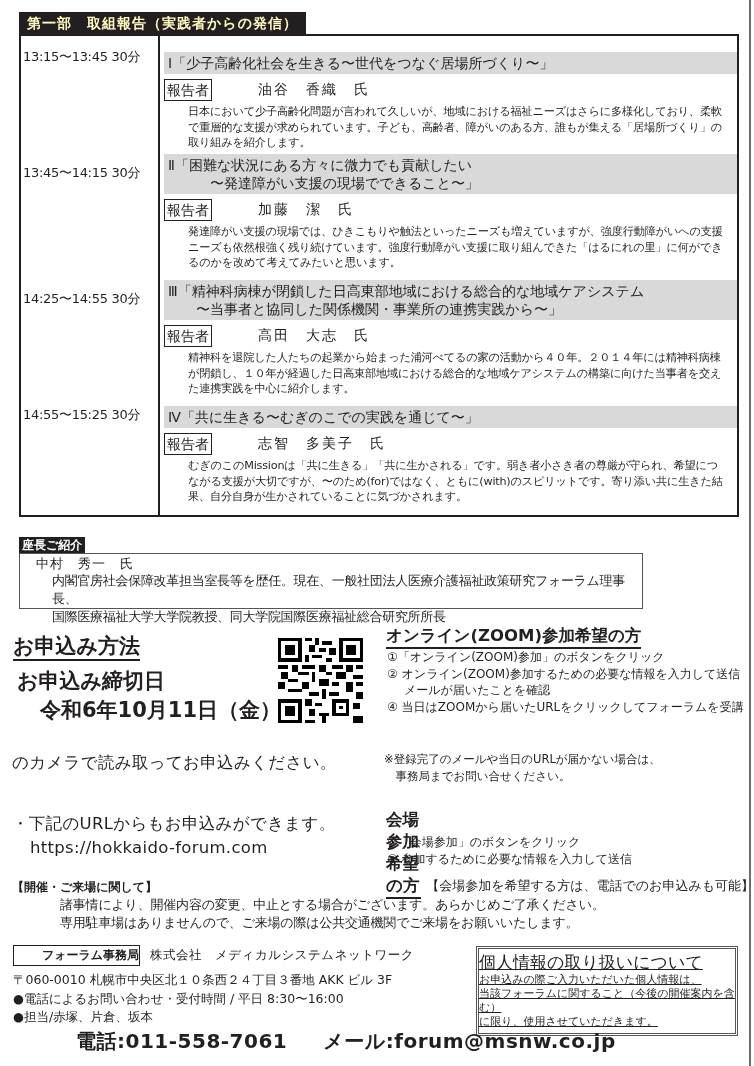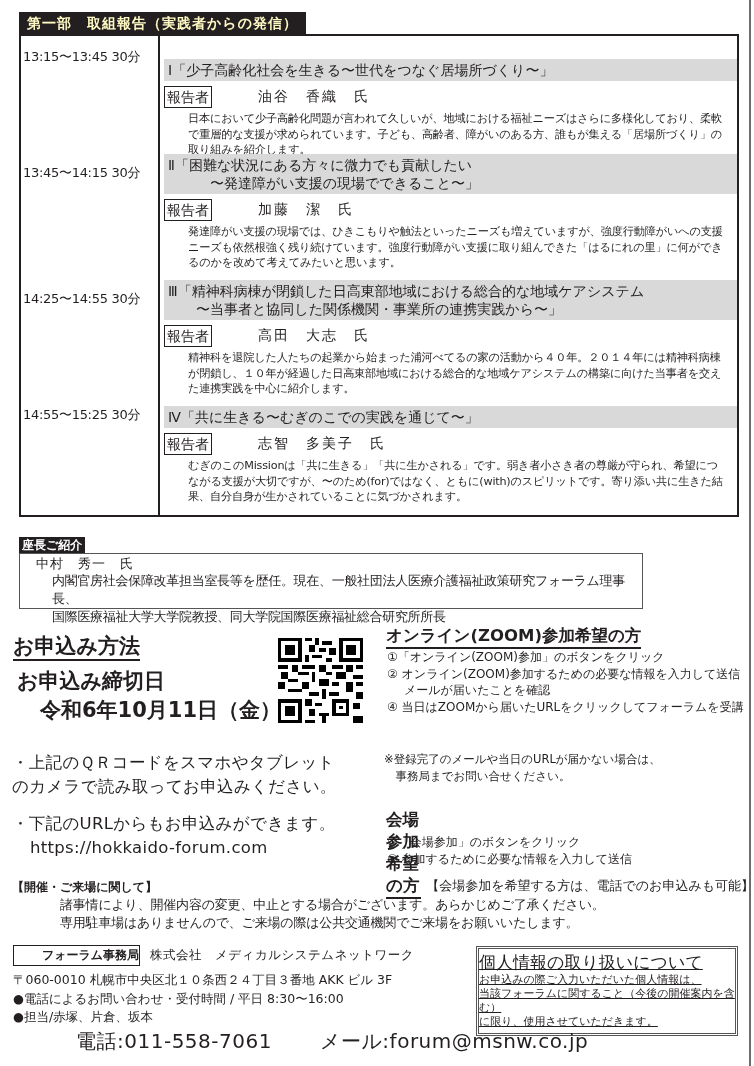--- a/index.html
+++ b/index.html
@@ -50,38 +50,38 @@
   .notice-text { position: absolute; left: 12px; top: 896px; font-size: 13px; line-height: 18px; letter-spacing: -0.2px; margin-left: 48px; }
 
   
   .office-label { position: absolute; left: 13px; top: 945px; width: 127px; height: 21px; border: 1.5px solid #231f20; font-size: 12px; font-weight: bold; text-align: right; line-height: 18px; }
   .office-company { position: absolute; left: 150px; top: 947px; font-size: 12.5px; letter-spacing: 0.5px; white-space: pre; }
   .office-line { position: absolute; left: 13px; font-size: 12.5px; line-height: 17px; white-space: pre; }
   .privacy { position: absolute; left: 476px; top: 946px; width: 262px; height: 90px; border: 3px double #555; padding: 2px 0; text-decoration: underline; }
   .privacy-title { font-size: 17px; line-height: 22px; }
   .privacy-text { font-size: 11px; line-height: 14px; }
 
-  .contact-row { position: absolute; left: 76px; top: 1028px; display: flex; gap: 48px; font-size: 20px; font-weight: normal; font-family: "DejaVu Sans", sans-serif; letter-spacing: 0.5px; white-space: nowrap; }
+  .contact-row { position: absolute; left: 76px; top: 1028px; display: flex; gap: 36px; font-size: 20px; font-weight: bold; font-family: "DejaVu Sans", sans-serif; letter-spacing: 0.5px; white-space: nowrap; }
 </style>
 </head>
 <body>
 
 <div class="page-edge"></div>
 
 <div class="sec1-header">第一部　取組報告（実践者からの発信）</div>
 
 <div class="program">
   <div class="time-col">
     <div class="time" style="top:12px">13:15〜13:45 30分</div>
     <div class="time" style="top:128px">13:45〜14:15 30分</div>
     <div class="time" style="top:254px">14:25〜14:55 30分</div>
     <div class="time" style="top:370px">14:55〜15:25 30分</div>
   </div>
   <div class="content-col">
-    <div class="session" style="top:23px">
+    <div class="session" style="top:16px">
       <div class="title-bar">Ⅰ「少子高齢化社会を生きる〜世代をつなぐ居場所づくり〜」</div>
       <div class="reporter-row">
         <span class="reporter-label">報告者</span>
         <span class="reporter-name">油谷　香織　氏</span>
       </div>
       <div class="desc">日本において少子高齢化問題が言われて久しいが、地域における福祉ニーズはさらに多様化しており、柔軟で重層的な支援が求められています。子ども、高齢者、障がいのある方、誰もが集える「居場所づくり」の取り組みを紹介します。</div>
     </div>
     <div class="session" style="top:118px">
       <div class="title-bar">Ⅱ「困難な状況にある方々に微力でも貢献したい
 　　　〜発達障がい支援の現場でできること〜」</div>
@@ -170,21 +170,20 @@
     <rect x="22" y="19" width="2" height="2"></rect>
       <rect x="9" y="21" width="2" height="2"></rect>
       <rect x="12" y="22" width="3" height="1"></rect>
     <rect x="8" y="24" width="3" height="1"></rect>
       <rect x="13" y="23" width="1" height="2"></rect>
       <rect x="22" y="23" width="3" height="2"></rect>
   </g>
 </svg>
 
 <div class="apply-note" style="top:751px">
-  <div>・上記のＱＲコードをスマホやタブレット</div>
   <div>のカメラで読み取ってお申込みください。</div>
 </div>
 <div class="apply-note" style="top:812px">
   <div>・下記のURLからもお申込みができます。</div>
   <div style="padding-left:18px">https://hokkaido-forum.com</div>
 </div>
 
 <div class="online-title">オンライン(ZOOM)参加希望の方</div>
 <div class="steps" style="top:649px">
   <div>①「オンライン(ZOOM)参加」のボタンをクリック</div>

